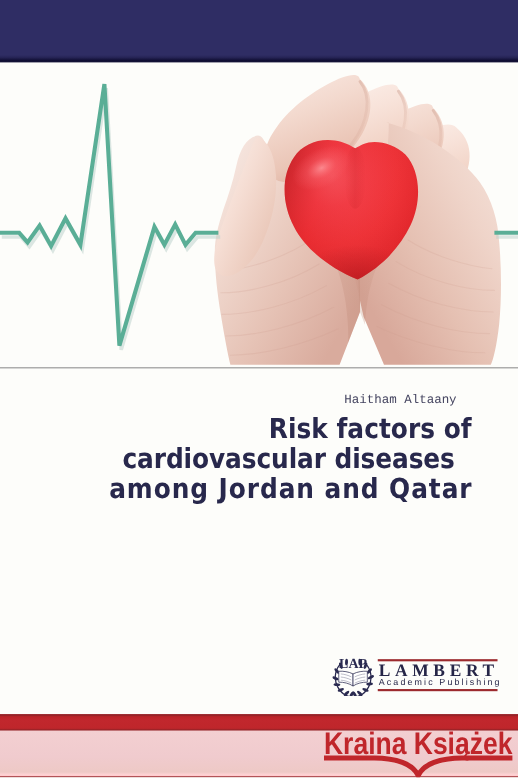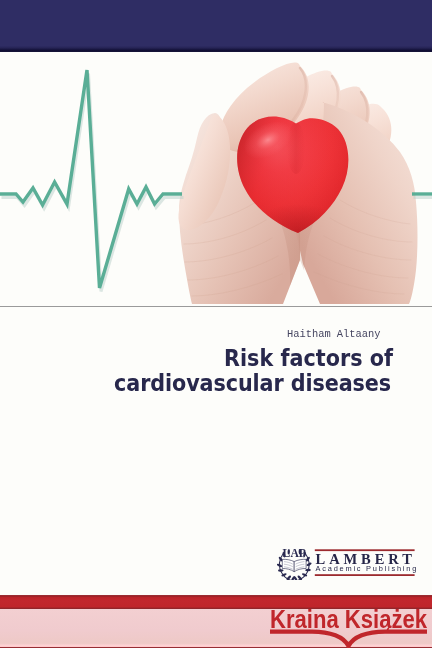--- a/index.html
+++ b/index.html
@@ -180,21 +180,22 @@
     </defs>
     <path fill="none" stroke="#b9cfc9" stroke-opacity="0.5" stroke-width="3" stroke-linejoin="miter" stroke-linecap="butt" d="M0 144 L16 144 L23 152 L33 138 L42.6 155 L54.6 132 L67 154 L87 20 L99.5 238 L128.7 139 L137 154 L146 137 L154.6 154 L163 144 L182 144" transform="translate(1.5,3.5)"></path>
     <path fill="none" stroke="#5aae96" stroke-width="3.4" stroke-linejoin="miter" stroke-linecap="butt" d="M0 144 L16 144 L23 152 L33 138 L42.6 155 L54.6 132 L67 154 L87 20 L99.5 238 L128.7 139 L137 154 L146 137 L154.6 154 L163 144 L182 144"></path>
     <path fill="none" stroke="#b9cfc9" stroke-opacity="0.5" stroke-width="3" stroke-linecap="butt" d="M412 144 L432 144" transform="translate(1.5,3.5)"></path>
     <path fill="none" stroke="#5aae96" stroke-width="3.4" stroke-linecap="butt" d="M412 144 L432 144"></path>
   </svg>
   <div class="hr"></div>
   <div class="author">Haitham Altaany</div>
   <div class="title">
       <div class="tline"><span style="letter-spacing: 0.0301339px; margin-right: -0.0301339px;">Risk factors of</span></div>
-      <div class="tline"><span style="letter-spacing: -0.0759943px; margin-right: 2px;">cardiovascular diseases</span></div>
+      <div class="tline"><span style="letter-spacing: -0.0759943px; margin-right: 14px;">cardiovascular diseases</span></div>
+      <div class="tline"><span style="letter-spacing: 0.779762px; margin-right: -0.779762px;">among Jordan and Qatar</span></div>
     </div>
   <div class="lambert">
     <svg width="140" height="52" viewBox="0 0 140 52" xmlns="http://www.w3.org/2000/svg">
       <g>
         <g fill="none" stroke="#2a2a50" stroke-width="1.05" stroke-linecap="round">
           <path d="M6.0 26.0 C1.9 31.2 1.2 38.6 4.5 44.6 C7.8 50.6 13.6 53.4 19.8 53.0"></path>
           <path d="M28.6 26.0 C32.7 31.2 33.4 38.6 30.1 44.6 C26.8 50.6 21.0 53.4 14.8 53.0"></path>
         </g>
         <g fill="#2a2a50">
           <ellipse cx="11.76" cy="23.82" rx="1.2" ry="2.8" transform="rotate(3.0 11.76 23.82)"></ellipse>

